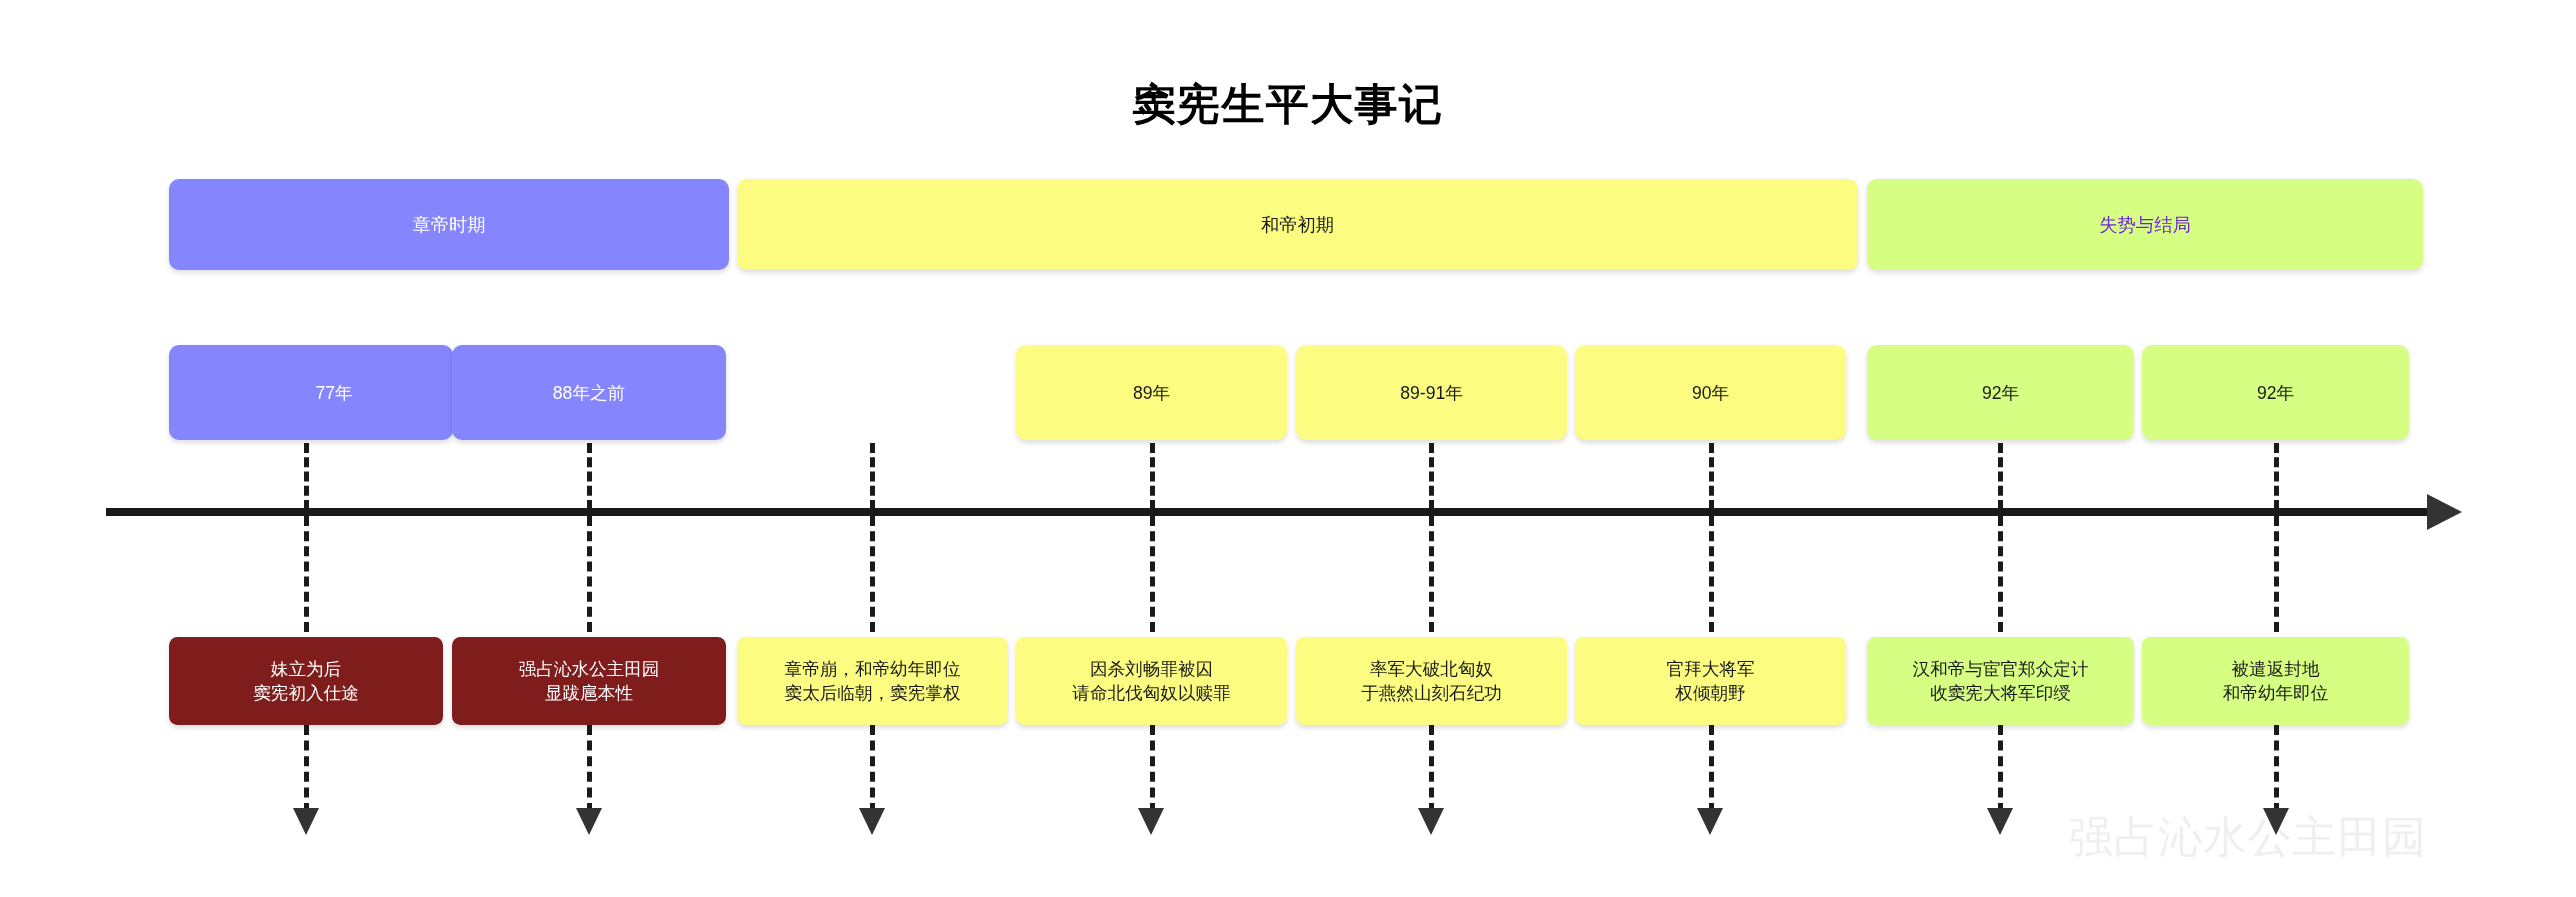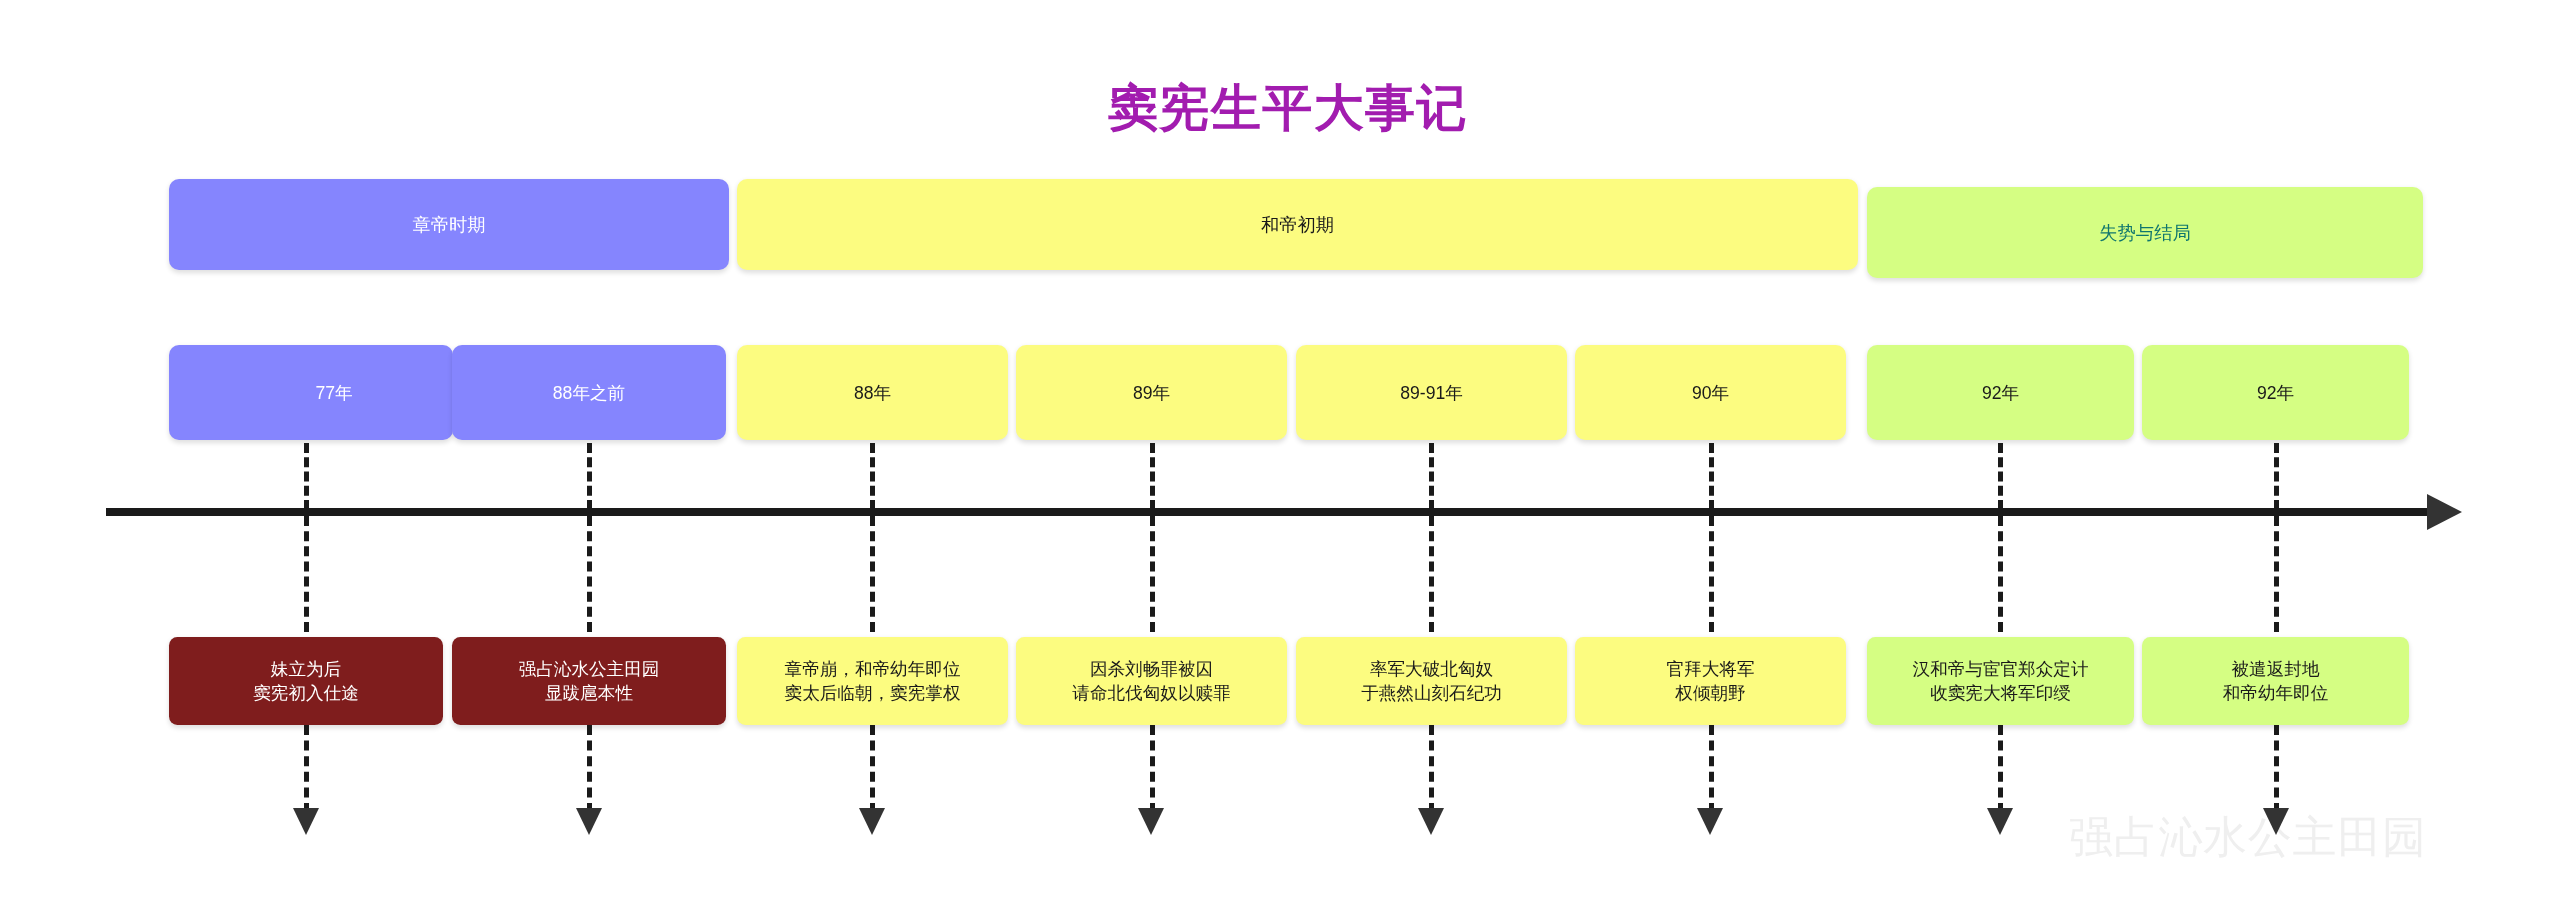--- a/index.html
+++ b/index.html
@@ -9,38 +9,38 @@
     font-family:"Liberation Sans","DejaVu Sans",sans-serif;
     overflow:hidden;
     position:relative;
   }
   #stage{position:absolute;left:0;top:0;width:2576px;height:897px;}
 
   
   .title{
     position:absolute;left:0;top:83px;width:2576px;
     text-align:center;
-    font-size:50px;font-weight:bold;color:#a21caf;
+    font-size:43px;font-weight:bold;color:#000000;
     letter-spacing:1.4px;
     line-height:1;
   }
 
   
   .phase-row{position:absolute;left:0;top:179px;width:2576px;height:91px;}
   .phase{
     position:absolute;top:0;height:91px;
     border-radius:10px;
     box-sizing:border-box;
     display:flex;align-items:center;justify-content:center;
     font-size:18.3px;
     box-shadow:0 2.8px 5px rgba(0,0,0,0.13);
   }
   .phase-purple{background:#8585fe;color:#ffffff;}
   .phase-yellow{background:#fcfc80;color:#1a1a1a;}
-  .phase-green{background:#d5fe83;color:#0f766e;margin-top:8px;}
+  .phase-green{background:#d5fe83;color:#6d28d9;}
 
   
   .year-row{position:absolute;left:0;top:345px;width:2576px;height:95px;}
   .yearbox{
     position:absolute;top:0;height:95px;
     border-radius:10px;
     box-sizing:border-box;
     display:flex;align-items:center;justify-content:center;
     font-size:17.6px;
     box-shadow:0 2.8px 5px rgba(0,0,0,0.13);
@@ -123,23 +123,20 @@
         <span>失势与结局</span>
       </div>
     </div>
 
   <div class="year-row">
       <div class="yearbox yb-purple" style="left: 169px; width: 284px; padding-left: 46px;">
         <span>77年</span>
       </div>
       <div class="yearbox yb-purple" style="left: 452px; width: 274px;">
         <span>88年之前</span>
-      </div>
-      <div class="yearbox yb-yellow" style="left: 737px; width: 271px;">
-        <span>88年</span>
       </div>
       <div class="yearbox yb-yellow" style="left: 1016px; width: 271px;">
         <span>89年</span>
       </div>
       <div class="yearbox yb-yellow" style="left: 1296px; width: 271px;">
         <span>89-91年</span>
       </div>
       <div class="yearbox yb-yellow" style="left: 1575px; width: 271px;">
         <span>90年</span>
       </div>

